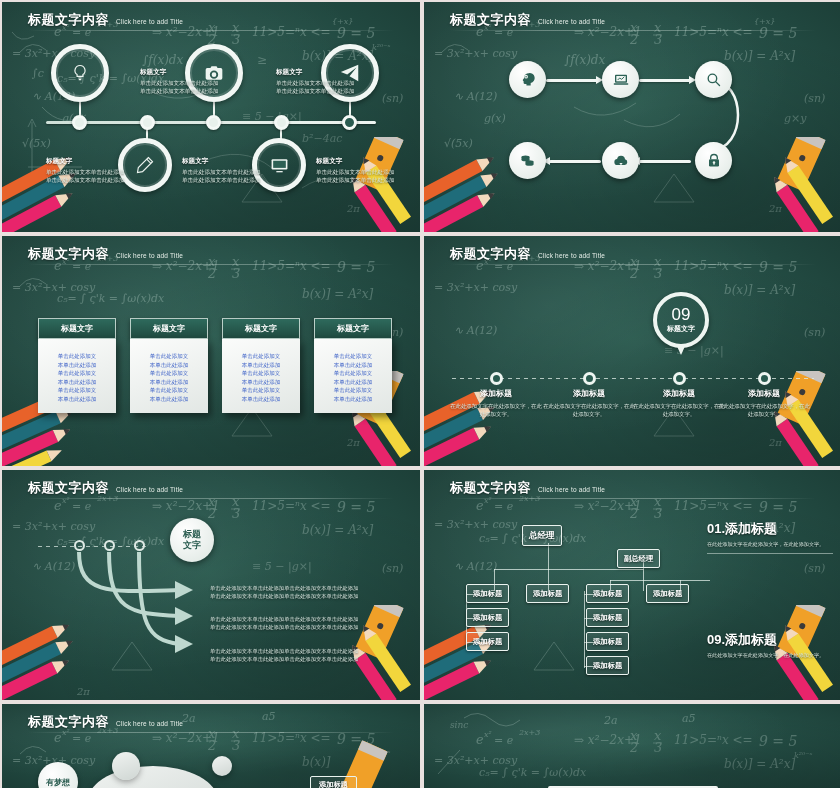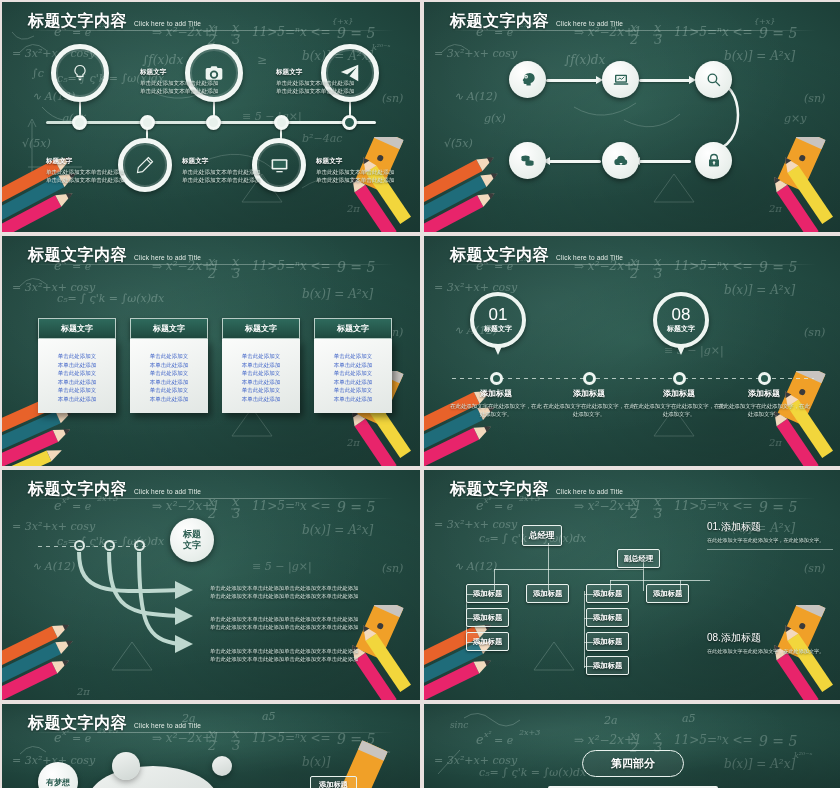--- a/index.html
+++ b/index.html
@@ -22,21 +22,21 @@
       radial-gradient(ellipse at 30% 30%, rgba(255,255,255,.05), transparent 60%),
       radial-gradient(ellipse at 70% 80%, rgba(0,0,0,.18), transparent 60%);
     pointer-events:none;
   }
   
   .chalk { position:absolute; inset:0; opacity:.30; pointer-events:none; }
   .chalk text { fill:#cfe6dd; font-family:"DejaVu Serif", serif; font-style:italic; }
   .chalk path, .chalk line, .chalk circle { stroke:#cfe6dd; fill:none; stroke-width:.8; }
 
   .hdr { position:absolute; left:26px; top:9px; z-index:6; display:flex; align-items:baseline; gap:7px; }
-  .hdr .cn { color:#fff; font-size:16px; font-weight:bold; letter-spacing:.5px;
+  .hdr .cn { color:#fff; font-size:13px; font-weight:bold; letter-spacing:.5px;
              text-shadow:0 1px 2px rgba(0,0,0,.5); }
   .hdr .en { color:#e7efe9; font-size:6.5px; letter-spacing:.2px; }
   .hdr-rule { position:absolute; left:26px; top:28px; width:366px; height:1px;
               background:linear-gradient(90deg, transparent, rgba(220,235,228,.35) 25%, rgba(220,235,228,.35) 75%, transparent); z-index:5;}
 
   
   .pencils-l, .pencils-r { position:absolute; bottom:0; z-index:4; pointer-events:none; }
   .pencils-l { left:0; } .pencils-r { right:0; }
 
   
@@ -106,21 +106,21 @@
   .s5node { position:absolute; top:70px; width:11px; height:11px; border-radius:50%;
             border:2px solid #dfeae5; background:transparent; z-index:6; }
 
   
   .ob { position:absolute; z-index:6; color:#fff; font-size:7.3px; font-weight:bold;
         text-align:center; padding:3.5px 6px; border:1.3px solid #eaf3ef; border-radius:2px;
         background:rgba(255,255,255,.06); box-shadow:0 1px 3px rgba(0,0,0,.45), inset 0 0 6px rgba(255,255,255,.07);
         text-shadow:0 1px 2px rgba(0,0,0,.55); white-space:nowrap; }
   .oline { position:absolute; background:rgba(230,242,237,.72); z-index:5; }
   .onum { position:absolute; left:283px; width:126px; z-index:6; }
-  .onum .t { color:#fff; font-size:10px; font-weight:normal; text-shadow:0 1px 2px rgba(0,0,0,.6); }
+  .onum .t { color:#fff; font-size:13px; font-weight:bold; text-shadow:0 1px 2px rgba(0,0,0,.6); }
   .onum .d { color:#d6e6df; font-size:5.1px; line-height:1.5; margin-top:2.5px; text-shadow:0 1px 2px rgba(0,0,0,.6); }
   .onum .hr { position:absolute; left:0; bottom:-6px; width:126px; height:1px; background:rgba(225,238,232,.5); }
 
   
   .s7blob { position:absolute; z-index:5; background:linear-gradient(160deg,#f0f3f1,#cfd6d3);
             border-radius:50%; box-shadow:0 2px 6px rgba(0,0,0,.35); }
   .s7label { position:absolute; z-index:7; width:40px; height:40px; border-radius:50%;
              background:radial-gradient(circle at 35% 30%,#ffffff,#dee6e2);
              display:flex; align-items:center; justify-content:center;
              color:#2b5d51; font-size:8px; font-weight:bold; box-shadow:0 2px 5px rgba(0,0,0,.4); }
@@ -514,39 +514,34 @@
       <text x="345" y="210" font-size="10">2π</text>
     </svg>
     <div class="hdr">
       <span class="cn">标题文字内容</span>
       <span class="en">Click here to add Title</span>
     </div>
     <div class="hdr-rule"></div>
 
     <div class="tl4"></div>
 
-    <div class="bub" style="left:46px; top:56px">
-      <div class="n">01</div>
-      <div class="s">标题文字</div>
-      <div class="tail"></div>
-    </div>
     <div class="dot4" style="left:66px"></div>
     <div class="cap4" style="left:26px; top:152px">
       <div class="t">添加标题</div>
       <div class="d">在此处添加文字在此处添加文字，在此处添加文字。</div>
     </div>
 
     <div class="dot4" style="left:159px"></div>
     <div class="cap4" style="left:119px; top:152px">
       <div class="t">添加标题</div>
       <div class="d">在此处添加文字在此处添加文字，在此处添加文字。</div>
     </div>
 
     <div class="bub" style="left:229px; top:56px">
-      <div class="n">08</div>
+      <div class="n">09</div>
       <div class="s">标题文字</div>
       <div class="tail"></div>
     </div>
     <div class="dot4" style="left:249px"></div>
     <div class="cap4" style="left:209px; top:152px">
       <div class="t">添加标题</div>
       <div class="d">在此处添加文字在此处添加文字，在此处添加文字。</div>
     </div>
 
     <div class="dot4" style="left:334px"></div>
@@ -731,21 +726,21 @@
     <div class="ob" style="left:162px; top:162px">添加标题</div>
     <div class="ob" style="left:162px; top:186px">添加标题</div>
     <div class="ob" style="left:222px; top:114px">添加标题</div>
 
     <div class="onum" style="top:50px">
       <div class="t">01.添加标题</div>
       <div class="d">在此处添加文字在此处添加文字，在此处添加文字。</div>
       <div class="hr"></div>
     </div>
     <div class="onum" style="top:161px">
-      <div class="t">08.添加标题</div>
+      <div class="t">09.添加标题</div>
       <div class="d">在此处添加文字在此处添加文字，在此处添加文字。</div>
     </div>
 
     <svg class="pencils-l" width="110" height="85" viewBox="0 0 110 85">
       <g transform="rotate(-26 55 42)">
         <rect x="-14" y="12" width="78" height="13" fill="#e8622a"></rect>
           <polygon points="64,12 80,18.5 64,25" fill="#f3d9bd"></polygon>
           <polygon points="74,15 80,18.5 74,22" fill="#3a3a3a"></polygon>
         <rect x="-14" y="28" width="74" height="13" fill="#1f6c7a"></rect>
           <polygon points="60,28 76,34.5 60,41" fill="#f3d9bd"></polygon>
@@ -834,17 +829,16 @@
       <text x="335" y="42" font-size="14">9 = 5</text>
       <text x="180" y="20" font-size="11">2a</text>
         <text x="258" y="18" font-size="11">a5</text>
       <text x="10" y="60" font-size="11">= 3x²+x+ cosy</text>
       <text x="55" y="72" font-size="11">c₅= ∫ ς'k = ∫ω(x)dx</text>
       <text x="300" y="64" font-size="12">b(x)] = A²x]</text>
       <text x="370" y="54" font-size="8">k²⁰⁻ˣ</text>
       <path d="M40 14 q14 -10 28 2 q14 12 28 0"></path>
       <path d="M14 70 l22 -24"></path>
     </svg>
-    <div class="pill" style="top:46px">第四部分</div>
     <div class="wbar" style="top:82px; width:170px; height:10px"></div>
   </div>
 
 </div>
 
 </body></html>

